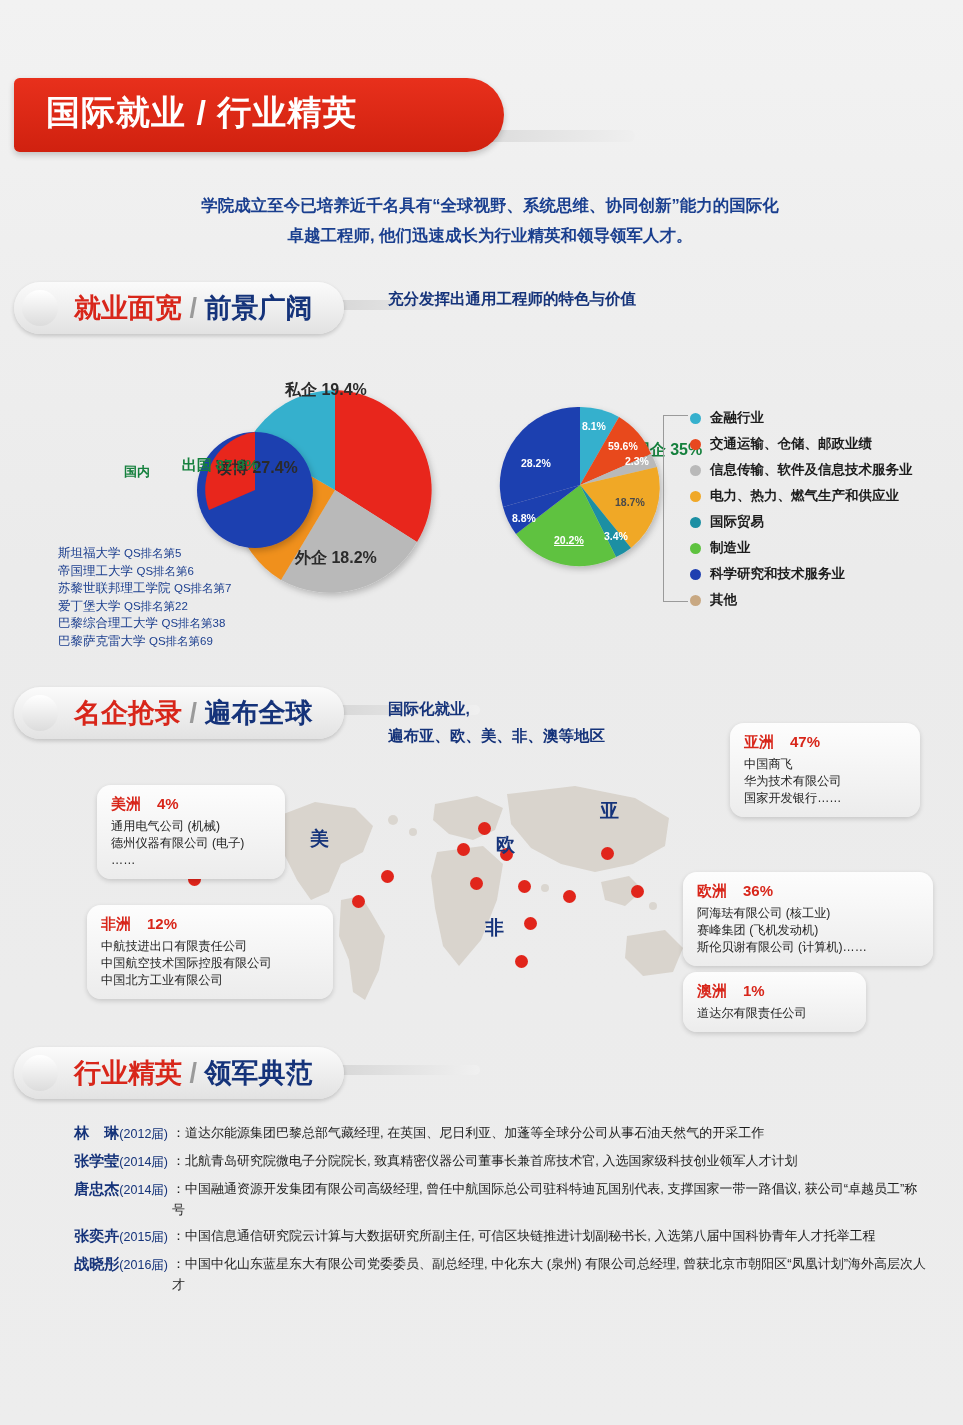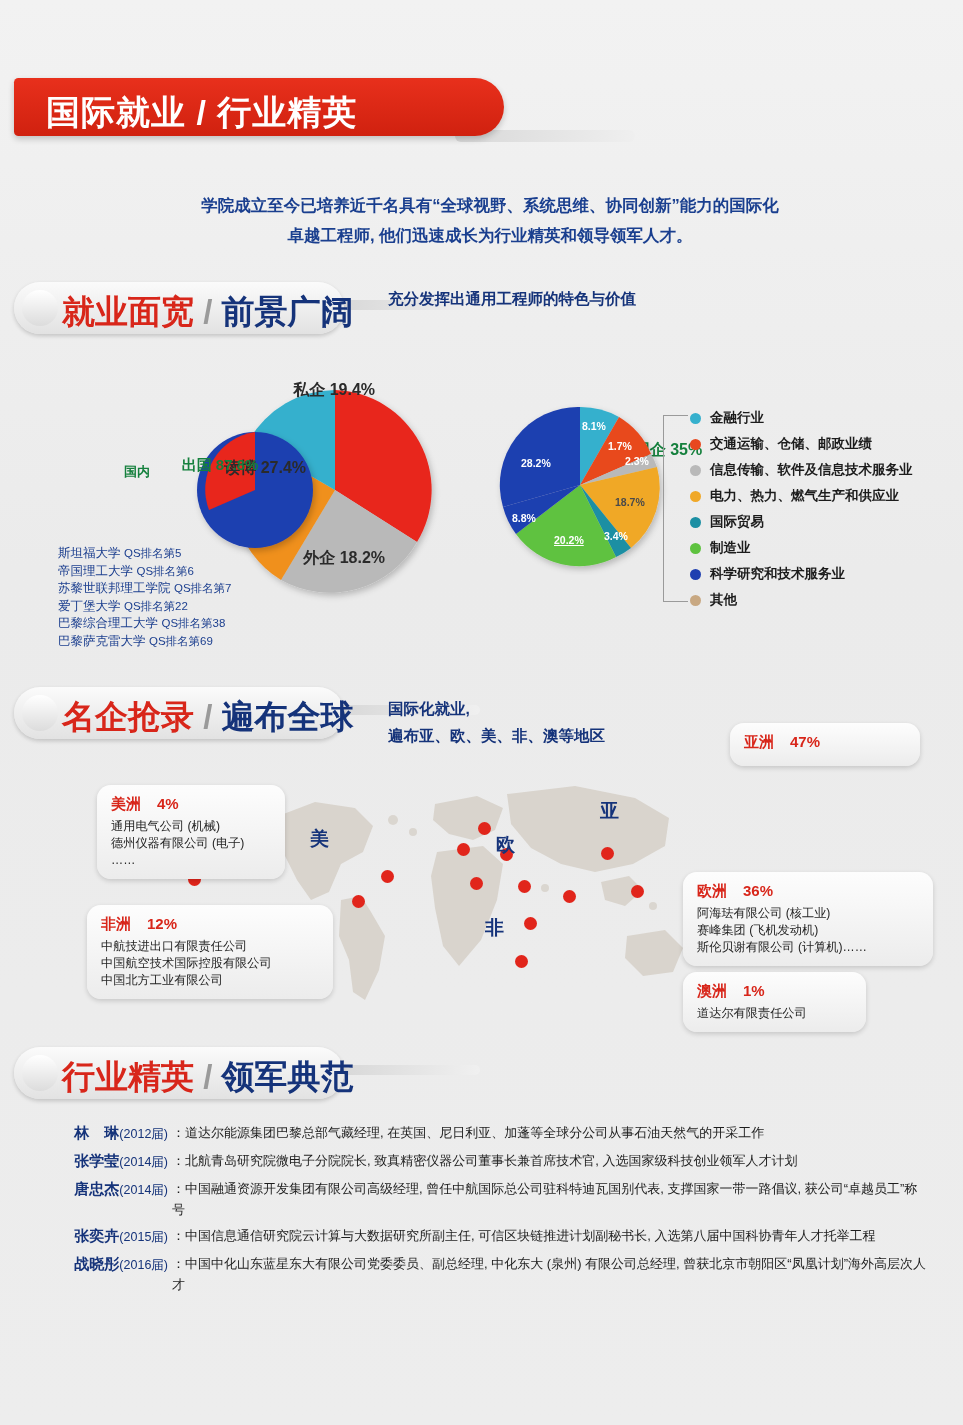--- a/index.html
+++ b/index.html
@@ -4,21 +4,21 @@
 <style>
   html,body{margin:0;padding:0;}
   body{
     width:963px;height:1425px;position:relative;
     background:linear-gradient(180deg,#f2f2f2 0%,#ebebeb 40%,#ededed 100%);
     font-family:"Liberation Sans","DejaVu Sans",sans-serif;
     color:#222;overflow:hidden;
   }
   
   .banner{
-    position:absolute;left:14px;top:78px;width:490px;height:58px;
+    position:absolute;left:14px;top:78px;width:490px;height:74px;
     background:linear-gradient(180deg,#e8301c 0%,#d0210f 100%);
     border-radius:6px 40px 40px 6px;
     box-shadow:0 3px 6px rgba(0,0,0,.2);
   }
   .banner-inner{
     position:absolute;left:32px;top:12px;font-size:34px;font-weight:bold;color:#fff;
     letter-spacing:1px;
   }
   .banner-tail{
     position:absolute;left:455px;top:130px;width:180px;height:12px;
@@ -34,38 +34,38 @@
   .pill{
     position:absolute;height:52px;width:330px;
     background:linear-gradient(180deg,#fbfbfb 0%,#e2e2e2 100%);
     border-radius:26px;box-shadow:0 2px 4px rgba(0,0,0,.18);
   }
   .pill .dot{
     position:absolute;left:8px;top:8px;width:36px;height:36px;border-radius:50%;
     background:linear-gradient(180deg,#ffffff,#dcdcdc);
   }
   .pill .txt{
-    position:absolute;left:48px;top:8px;font-size:33px;font-weight:bold;color:#d8261a;
+    position:absolute;left:60px;top:8px;font-size:27px;font-weight:bold;color:#d8261a;
     white-space:nowrap;
   }
   .pill .txt .sep{color:#9a9a9a;font-weight:bold;}
   .pill .txt .b{color:#15337a;}
   .pill-tail{
     position:absolute;height:10px;width:150px;border-radius:5px;
     background:linear-gradient(90deg,#d6d6d6,#f0f0f0);
   }
   
   .subhead{
     position:absolute;font-size:15.5px;font-weight:bold;color:#15337a;line-height:27px;
   }
   
   .pie-big{position:absolute;left:185px;top:370px;width:290px;height:250px;}
   .pie-small{position:absolute;left:480px;top:395px;width:200px;height:180px;}
   .label-white{position:absolute;color:#15803d;font-weight:bold;text-align:center;line-height:19px;font-size:16px;margin-left:48px;}
-  .label-dark{position:absolute;color:#2b2b2b;font-weight:bold;text-align:right;line-height:19px;font-size:16px;}
+  .label-dark{position:absolute;color:#2b2b2b;font-weight:bold;text-align:left;line-height:19px;font-size:16px;}
   .tiny{position:absolute;color:#fff;font-size:10.5px;font-weight:bold;}
   .tiny.dark{color:#4a4a4a;}
   
   .legend{position:absolute;left:690px;top:405px;width:260px;}
   .legend-row{display:flex;align-items:center;height:26px;}
   .legend-dot{width:11px;height:11px;border-radius:50%;margin-right:9px;flex:0 0 auto;}
   .legend-label{font-size:13.5px;color:#1c1c1c;font-weight:bold;white-space:nowrap;}
   .legend-line{position:absolute;left:663px;top:415px;width:24px;height:185px;border-left:1px solid #9a9a9a;border-top:1px solid #9a9a9a;border-bottom:1px solid #9a9a9a;}
   
   .unilist{position:absolute;left:58px;top:545px;font-size:12.5px;color:#1c3f8f;line-height:17.5px;}
@@ -151,21 +151,21 @@
     <path d="M100,90 L139,22 A78,78 0 0,1 171,59 Z" fill="#e8481f"></path>
     <path d="M100,90 L171,59 A78,78 0 0,1 177,72 Z" fill="#b9b9b9"></path>
     <path d="M100,90 L177,72 A78,78 0 0,1 151,153 Z" fill="#f0a828"></path>
     <path d="M100,90 L151,153 A78,78 0 0,1 136,162 Z" fill="#1c8fa3"></path>
     <path d="M100,90 L136,162 A78,78 0 0,1 36,139 Z" fill="#5ec23f"></path>
     <path d="M100,90 L36,139 A78,78 0 0,1 23,112 Z" fill="#1f3fb0"></path>
     <path d="M100,90 L23,112 A78,78 0 0,1 100,12 Z" fill="#1f3fb0"></path>
   </g>
 </svg>
 <div class="tiny" style="left:582px;top:420px;">8.1%</div>
-<div class="tiny" style="left:608px;top:440px;">1.7%</div>
+<div class="tiny" style="left:608px;top:440px;">59.6%</div>
 <div class="tiny" style="left:625px;top:455px;">2.3%</div>
 <div class="tiny dark" style="left:615px;top:496px;">18.7%</div>
 <div class="tiny" style="left:604px;top:530px;">3.4%</div>
 <div class="tiny" style="left:554px;top:534px;text-decoration:underline;">20.2%</div>
 <div class="tiny" style="left:512px;top:512px;">8.8%</div>
 <div class="tiny" style="left:521px;top:457px;">28.2%</div>
 
 <div class="legend-line"></div>
 <div class="legend">
   <div class="legend-row">
@@ -266,20 +266,25 @@
 <div class="dot-red" style="left:240px;top:836px;"></div>
 <div class="dot-red" style="left:188px;top:873px;"></div>
 
 <div class="cont-label" style="left:310px;top:826px;">美</div>
 <div class="cont-label" style="left:496px;top:832px;">欧</div>
 <div class="cont-label" style="left:600px;top:798px;">亚</div>
 <div class="cont-label" style="left:485px;top:915px;">非</div>
 
 <div class="card" style="left:683px;top:723px;width:162px;margin-left:47px;">
   <div class="card-title"><span>亚洲</span><span class="pct">47%</span></div>
+  <div class="card-body">
+    <div>中国商飞</div>
+    <div>华为技术有限公司</div>
+    <div>国家开发银行……</div>
+  </div>
 </div>
 
 <div class="card" style="left:97px;top:785px;width:160px;">
   <div class="card-title"><span>美洲</span><span class="pct">4%</span></div>
   <div class="card-body">
     <div>通用电气公司 (机械)</div>
     <div>德州仪器有限公司 (电子)</div>
     <div>……</div>
   </div>
 </div>

